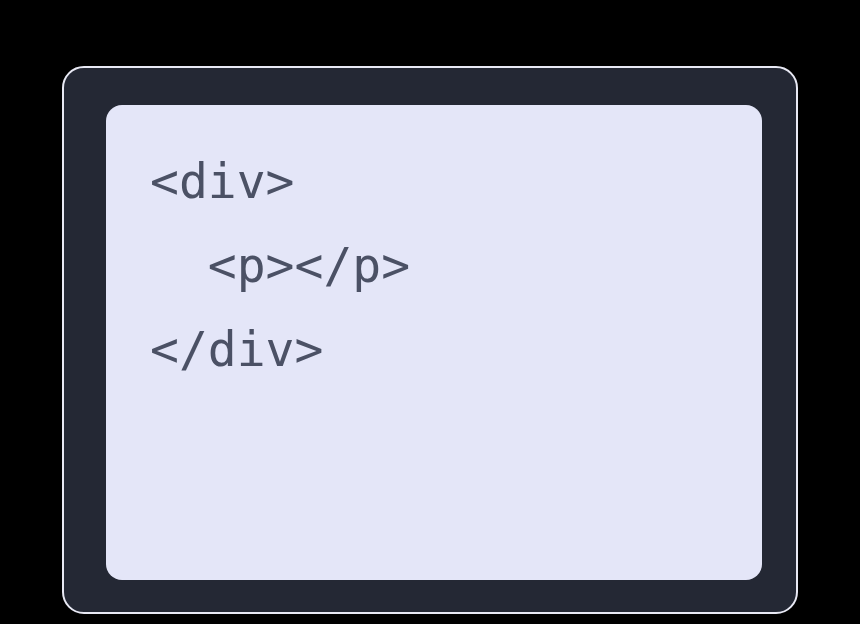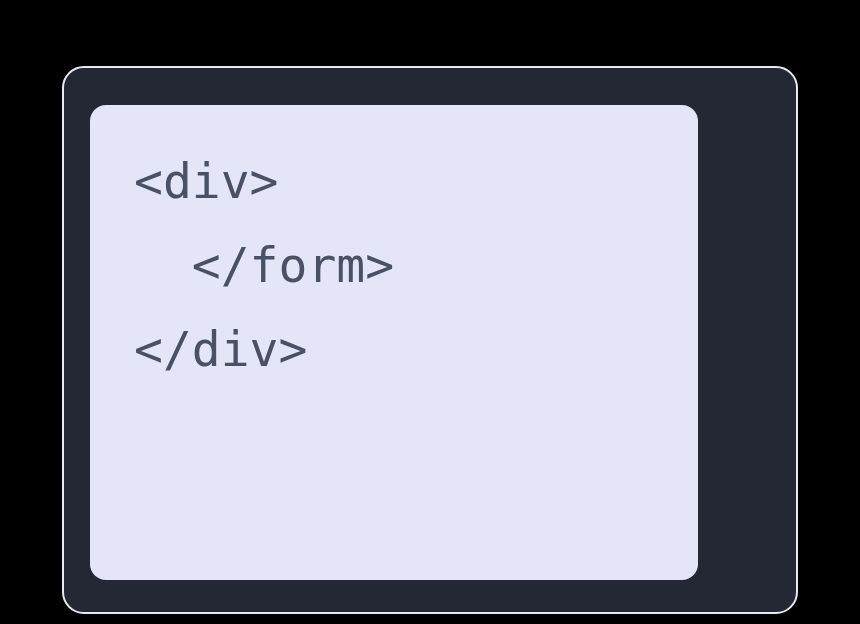--- a/index.html
+++ b/index.html
@@ -30,23 +30,23 @@
     width: 736px;
     height: 548px;
     background: #242834;
     border: 2px solid #e8e9f4;
     border-radius: 22px;
   }
 
   
   .code-panel {
     position: absolute;
-    left: 26px;
+    left: 42px;
     top: 37px;
-    width: 608px;
+    width: 656px;
     height: 475px;
     background: #e4e6f8;
     border-radius: 16px;
     overflow: hidden;
   }
 
   .code-block {
     position: absolute;
     left: 0;
     top: 0;
@@ -66,19 +66,19 @@
 </style>
 </head>
 <body>
 
 <div id="root">
 
   <div class="device-frame">
 
     <div class="code-panel">
 
-      <pre class="code-block"><div class="code-line">&lt;div&gt;</div><div class="code-line">  &lt;/form&gt;</div><div class="code-line">&lt;/div&gt;</div></pre>
+      <pre class="code-block"><div class="code-line">&lt;div&gt;</div><div class="code-line">  &lt;p&gt;&lt;/p&gt;</div><div class="code-line">&lt;/div&gt;</div></pre>
 
     </div>
 
   </div>
 
 </div>
 
 </body></html>

